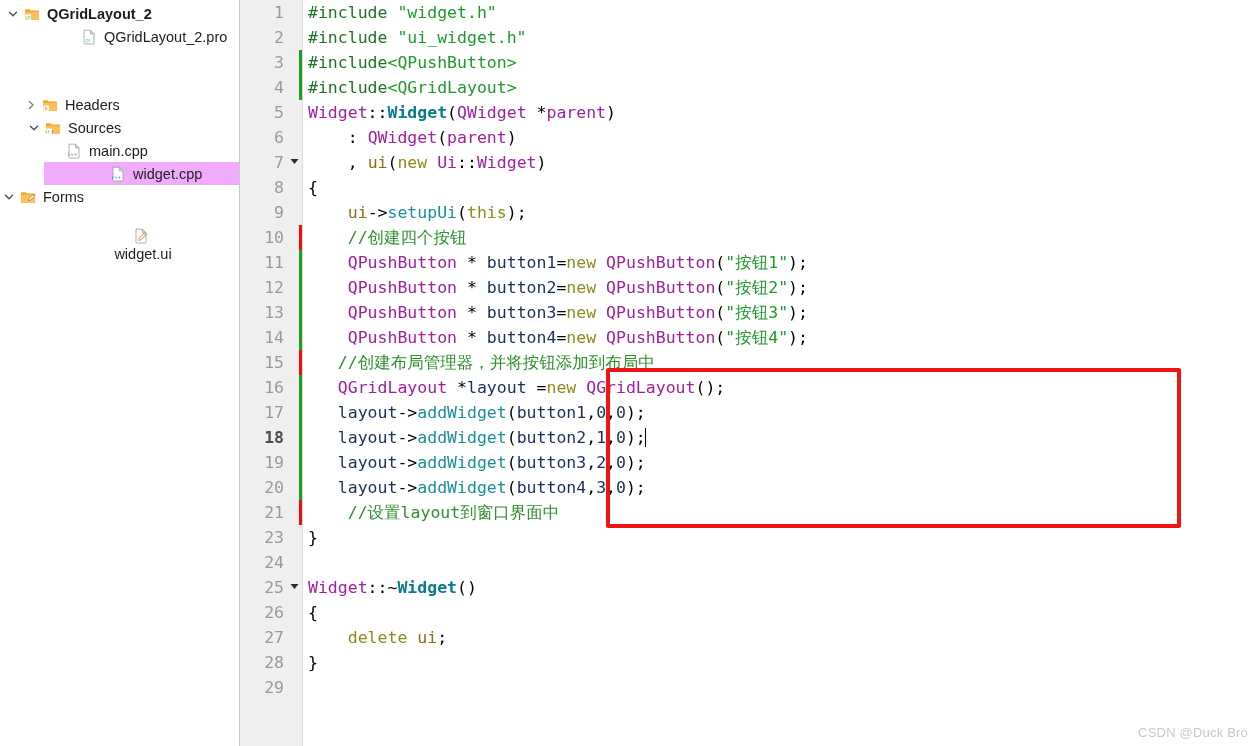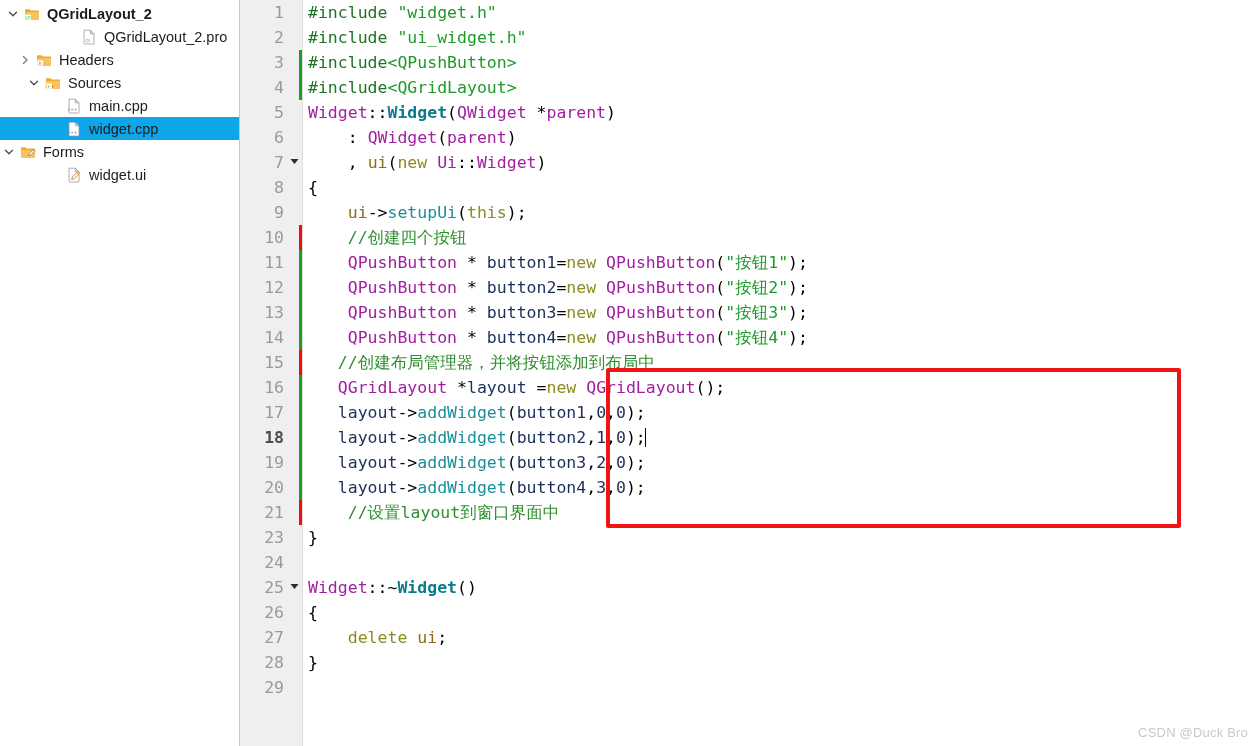--- a/index.html
+++ b/index.html
@@ -31,21 +31,21 @@
   }
   .tree-row {
     display: flex;
     align-items: center;
     height: 23px;
     font-size: 14.5px;
     color: #1d1d1d;
     white-space: nowrap;
     cursor: default;
   }
-  .tree-row.selected { background: #0ea5e9; }
+  .tree-row.selected { background: #f0abfc; margin-left: 44px; }
   .tree-row.bold .label { font-weight: bold; }
   .twisty {
     width: 18px; height: 23px;
     flex: 0 0 18px;
     display: flex; align-items: center; justify-content: center;
     color: #4a4a4a;
     font-size: 9px;
     line-height: 1;
   }
   .twisty svg { display: block; }
@@ -199,21 +199,21 @@
         <span class="icon-slot">
           <svg width="16" height="16" viewBox="0 0 16 16" xmlns="http://www.w3.org/2000/svg">
             <path d="M3 1.2h6.3L13 4.9v9.6c0 .3-.2.5-.5.5H3.5c-.3 0-.5-.2-.5-.5V1.7c0-.3.2-.5.5-.5z" fill="#ffffff" stroke="#9b9b9b" stroke-width="0.8" stroke-linejoin="round"></path>
             <path d="M9.3 1.2V4.9H13z" fill="#dcdcdc" stroke="#9b9b9b" stroke-width="0.7" stroke-linejoin="round"></path>
             <rect x="3.6" y="9.1" width="6.2" height="5" rx="0.5" fill="#ffffff"></rect>
             <text x="6.7" y="13.2" font-size="4.3" font-family="DejaVu Sans, sans-serif" fill="#41CD52" text-anchor="middle">Qt</text>
           </svg>
         </span>
         <span class="label">QGridLayout_2.pro</span>
       </div>
-      <div class="tree-row" style="padding-left: 16px;">
+      <div class="tree-row" style="padding-left: 22px; margin-top: 45px;">
         <span class="twisty">
           <svg width="10" height="10" viewBox="0 0 10 10">
             <path d="M3.4 1.5 7 5 3.4 8.5" fill="none" stroke="#7d7d7d" stroke-width="1.3" stroke-linecap="round" stroke-linejoin="round"></path>
           </svg>
         </span>
         <span class="icon-slot">
           <svg width="16" height="16" viewBox="0 0 16 16" xmlns="http://www.w3.org/2000/svg">
             <path d="M1 4.2c0-.5.4-.9.9-.9h3.7l1.2 1.3h7.3c.5 0 .9.4.9.9v7.4c0 .5-.4.9-.9.9H1.9c-.5 0-.9-.4-.9-.9z" fill="#F3A829"></path>
             <path d="M1.1 6.1h13.8v6.8c0 .5-.4.9-.9.9H1.9c-.5 0-.8-.4-.8-.9z" fill="#FBC15E"></path>
             <rect x="1.4" y="8.6" width="5.6" height="5.2" rx="0.6" fill="#ffffff"></rect>
@@ -271,21 +271,21 @@
         <span class="icon-slot">
           <svg width="16" height="16" viewBox="0 0 16 16" xmlns="http://www.w3.org/2000/svg">
             <path d="M1 4.2c0-.5.4-.9.9-.9h3.7l1.2 1.3h7.3c.5 0 .9.4.9.9v7.4c0 .5-.4.9-.9.9H1.9c-.5 0-.9-.4-.9-.9z" fill="#F3A829"></path>
             <path d="M1.1 6.1h13.8v6.8c0 .5-.4.9-.9.9H1.9c-.5 0-.8-.4-.8-.9z" fill="#FBC15E"></path>
             <path d="M13.6 5.1 9.1 9.6l-.6 2.1 2.1-.6 4.5-4.5z" fill="#ffffff" stroke="#9a6a12" stroke-width="0.7" stroke-linejoin="round"></path>
             <path d="M12.9 5.8l1.4 1.4" stroke="#9a6a12" stroke-width="0.7"></path>
           </svg>
         </span>
         <span class="label">Forms</span>
       </div>
-      <div class="tree-row" style="padding-left: 46px;">
+      <div class="tree-row" style="padding-left: 46px; flex-direction: column;">
         <span class="twisty"></span>
         <span class="icon-slot">
           <svg width="16" height="16" viewBox="0 0 16 16" xmlns="http://www.w3.org/2000/svg">
             <path d="M3 1.2h6.3L13 4.9v9.6c0 .3-.2.5-.5.5H3.5c-.3 0-.5-.2-.5-.5V1.7c0-.3.2-.5.5-.5z" fill="#ffffff" stroke="#9b9b9b" stroke-width="0.8" stroke-linejoin="round"></path>
             <path d="M9.3 1.2V4.9H13z" fill="#dcdcdc" stroke="#9b9b9b" stroke-width="0.7" stroke-linejoin="round"></path>
             <path d="M11.8 4.6 6.4 10l-.8 2.5 2.5-.8 5.4-5.4z" fill="#ffffff" stroke="#c2781b" stroke-width="0.8" stroke-linejoin="round"></path>
             <path d="M10.9 5.5 12.7 7.3" stroke="#c2781b" stroke-width="0.8"></path>
           </svg>
         </span>
         <span class="label">widget.ui</span>

